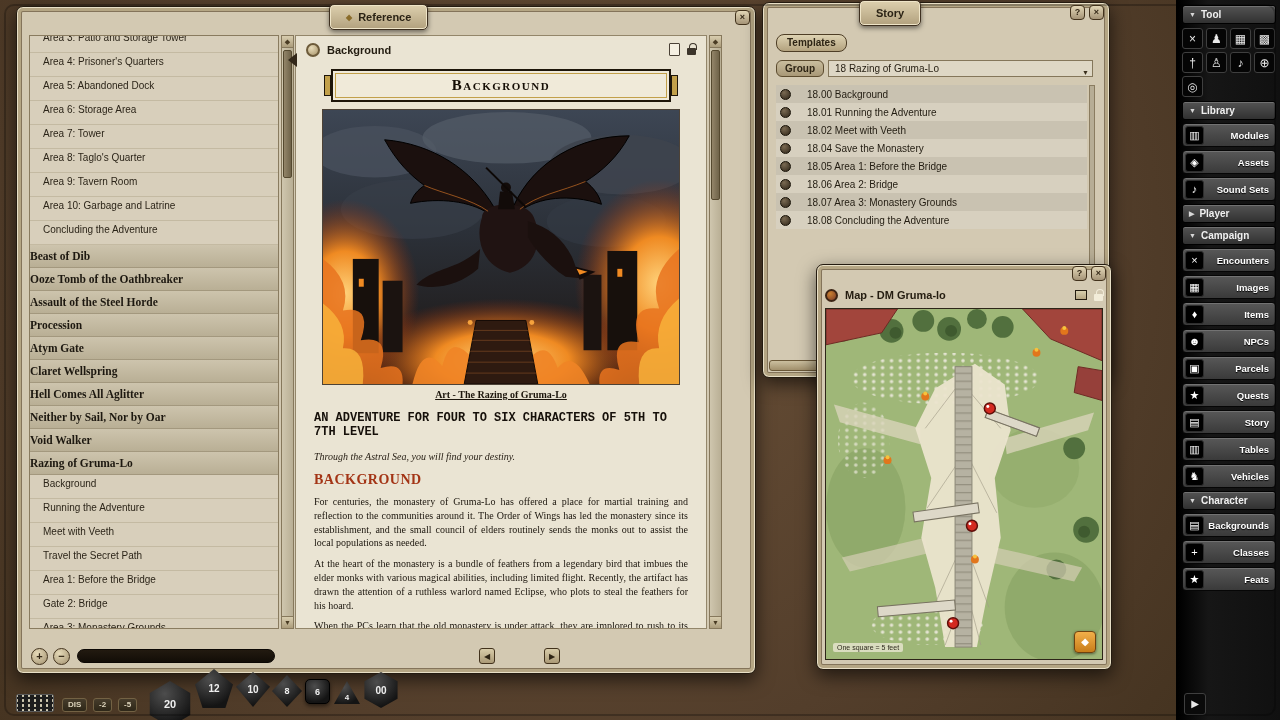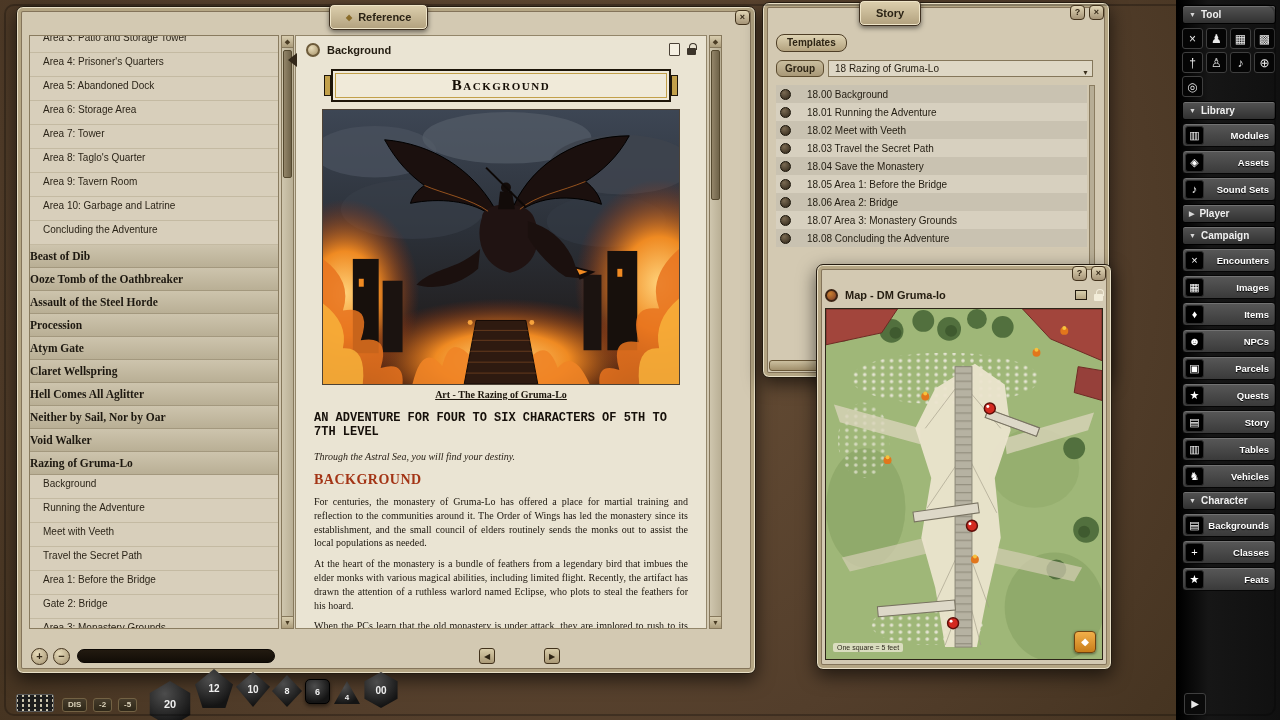--- a/index.html
+++ b/index.html
@@ -318,24 +318,20 @@
         <span class="story-ico"></span>
         <span>18.00 Background</span>
       </div>
         <div class="story-row">
         <span class="story-ico"></span>
         <span>18.01 Running the Adventure</span>
       </div>
         <div class="story-row">
         <span class="story-ico"></span>
         <span>18.02 Meet with Veeth</span>
-      </div>
-        <div class="story-row">
-        <span class="story-ico"></span>
-        <span>18.03 Travel the Secret Path</span>
       </div>
         <div class="story-row">
         <span class="story-ico"></span>
         <span>18.04 Save the Monastery</span>
       </div>
         <div class="story-row">
         <span class="story-ico"></span>
         <span>18.05 Area 1: Before the Bridge</span>
       </div>
         <div class="story-row">

